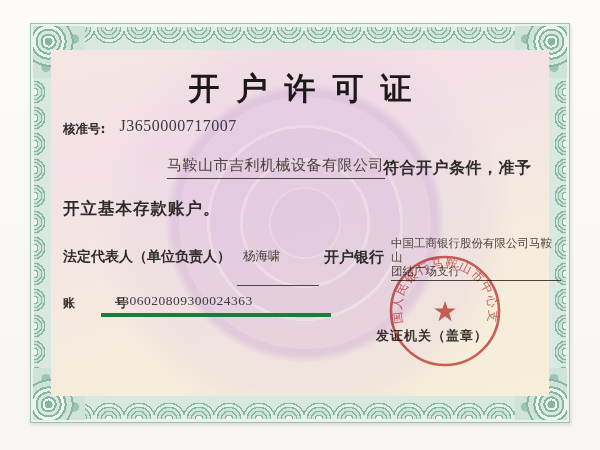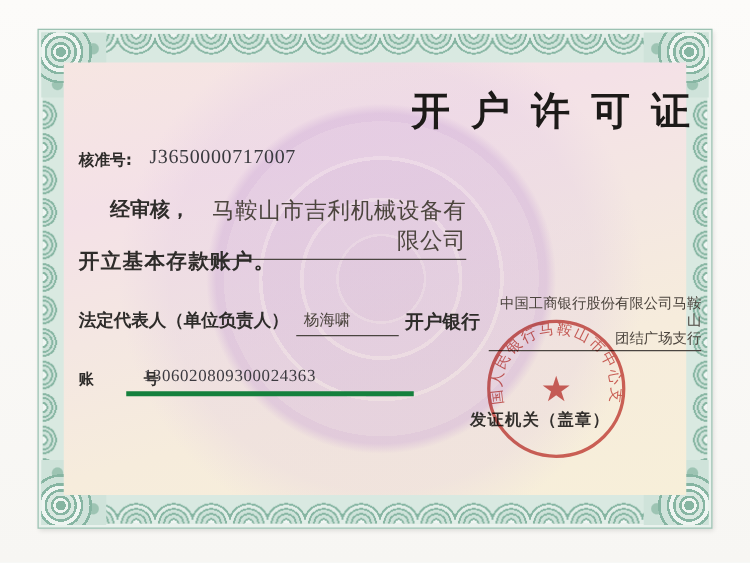--- a/index.html
+++ b/index.html
@@ -42,45 +42,45 @@
           rgba(205,170,215,0.38) 0 34px, rgba(220,195,228,0.30) 34px 36px,
           rgba(213,183,221,0.42) 36px 62px, rgba(228,205,233,0.28) 62px 65px,
           rgba(208,176,218,0.40) 65px 95px, rgba(230,210,235,0.26) 95px 98px,
           rgba(213,183,221,0.36) 98px 126px, rgba(205,170,215,0.42) 126px 132px,
           rgba(0,0,0,0) 140px),
         radial-gradient(circle 210px at 51% 50%, rgba(222,198,228,0.25) 0 170px, rgba(0,0,0,0) 210px),
         linear-gradient(165deg,#f6e6e2 0%, #f4e1e7 26%, #f4e7e2 48%, #f6ecdc 70%, #f7efd9 100%); }
 
   
   .layer { position:absolute; inset:0; color:#2e2c2a; }
-  .cert-title { position:absolute; left:0; top:44px; width:100%; text-align:right;
+  .cert-title { position:absolute; left:0; top:44px; width:100%; text-align:center;
       font-size:31px; font-weight:700; letter-spacing:17px; text-indent:17px; color:#1c1a18;
       font-family:"DejaVu Serif","Liberation Serif",serif; }
   .row-approval { position:absolute; left:32px; top:95px; font-size:12.5px; font-weight:700; }
   .approval-value { font-family:"Liberation Serif","DejaVu Serif",serif; font-weight:400; font-size:16px;
       color:#3a3a3f; margin-left:14px; letter-spacing:0.5px; position:relative; top:-2px; }
   .row-serial { position:absolute; right:32px; top:95px; font-size:13px; color:#33312f; }
   .serial-number { color:#c63b33; font-weight:700; letter-spacing:1px; }
 
   .row-line1 { position:absolute; left:0; top:132px; width:100%; height:26px; }
   .lbl-audited { position:absolute; left:57px; top:2px; font-size:16px; font-weight:700; }
-  .company-line { position:absolute; left:124px; top:0; width:218px; text-align:right;
+  .company-line { position:absolute; left:136px; top:0; width:218px; text-align:left;
       border-bottom:1px solid #4a4540; padding-bottom:3px;
-      font-family:"Liberation Serif","DejaVu Serif",serif; font-size:18px; color:#4c453e; letter-spacing:0.5px; }
+      font-family:"Liberation Serif","DejaVu Serif",serif; font-size:15px; color:#4c453e; letter-spacing:0.5px; }
   .lbl-qualify { position:absolute; left:352px; top:2px; font-size:16px; font-weight:700; letter-spacing:0.5px; }
   .row-line2 { position:absolute; left:32px; top:174px; font-size:16.5px; font-weight:700; letter-spacing:1px;text-align:right; }
 
   .row-rep { position:absolute; left:0; top:218px; width:100%; }
   .lbl-rep { position:absolute; left:32px; top:6px; font-size:14px; font-weight:700; }
   .rep-name { position:absolute; left:206px; top:0; width:82px; border-bottom:1px solid #4a4540;
-      padding:6px 4px 3px 6px; font-family:"Liberation Serif","DejaVu Serif",serif; font-size:12.5px; color:#4c453e; }
+      padding:6px 4px 20px 6px; font-family:"Liberation Serif","DejaVu Serif",serif; font-size:12.5px; color:#4c453e; }
   .lbl-bank { position:absolute; left:293px; top:6px; font-size:15px; font-weight:700; }
   .bank-value { position:absolute; left:360px; top:-6px; width:170px; border-bottom:1px solid #4a4540;
       padding-bottom:2px; font-family:"Liberation Serif","DejaVu Serif",serif; font-size:11.5px;
-      line-height:14px; color:#4c453e;text-align:right; }
+      line-height:14px; color:#4c453e; }
 
   .row-account { position:absolute; left:0; top:268px; width:100%; }
   .lbl-account { position:absolute; left:32px; top:3px; font-size:12px; font-weight:700; letter-spacing:14px; }
   .account-value { position:absolute; left:70px; top:0; width:230px; border-bottom:4px solid #15803d;
       padding:1px 0 4px 14px; font-family:"Liberation Serif","DejaVu Serif",serif; font-size:13.5px;
       color:#3c3a40; letter-spacing:0.5px; }
 
   .row-issuer { position:absolute; left:345px; top:303px; font-size:13px; font-weight:700; color:#33302d; letter-spacing:1px; }
   .row-date { position:absolute; left:337px; top:329px; font-size:13.5px; color:#2e2c2a; letter-spacing:1px; }
 
@@ -109,22 +109,22 @@
     <div class="layer">
 
       <div class="cert-title">开户许可证</div>
 
       <div class="row-approval">
         <span>核准号:</span><span class="approval-value">J3650000717007</span>
       </div>
 
 
       <div class="row-line1">
-        <span class="lbl-audited">经审核，</span>
         <span class="company-line">马鞍山市吉利机械设备有限公司</span>
+        <span class="lbl-qualify">符合开户条件，准予</span>
       </div>
 
       <div class="row-line2">开立基本存款账户。</div>
 
       <div class="row-rep">
         <span class="lbl-rep">法定代表人（单位负责人）</span>
         <span class="rep-name">杨海啸</span>
         <span class="lbl-bank">开户银行</span>
         <span class="bank-value"><span>中国工商银行股份有限公司马鞍山</span><br><span>团结广场支行</span></span>
       </div>

